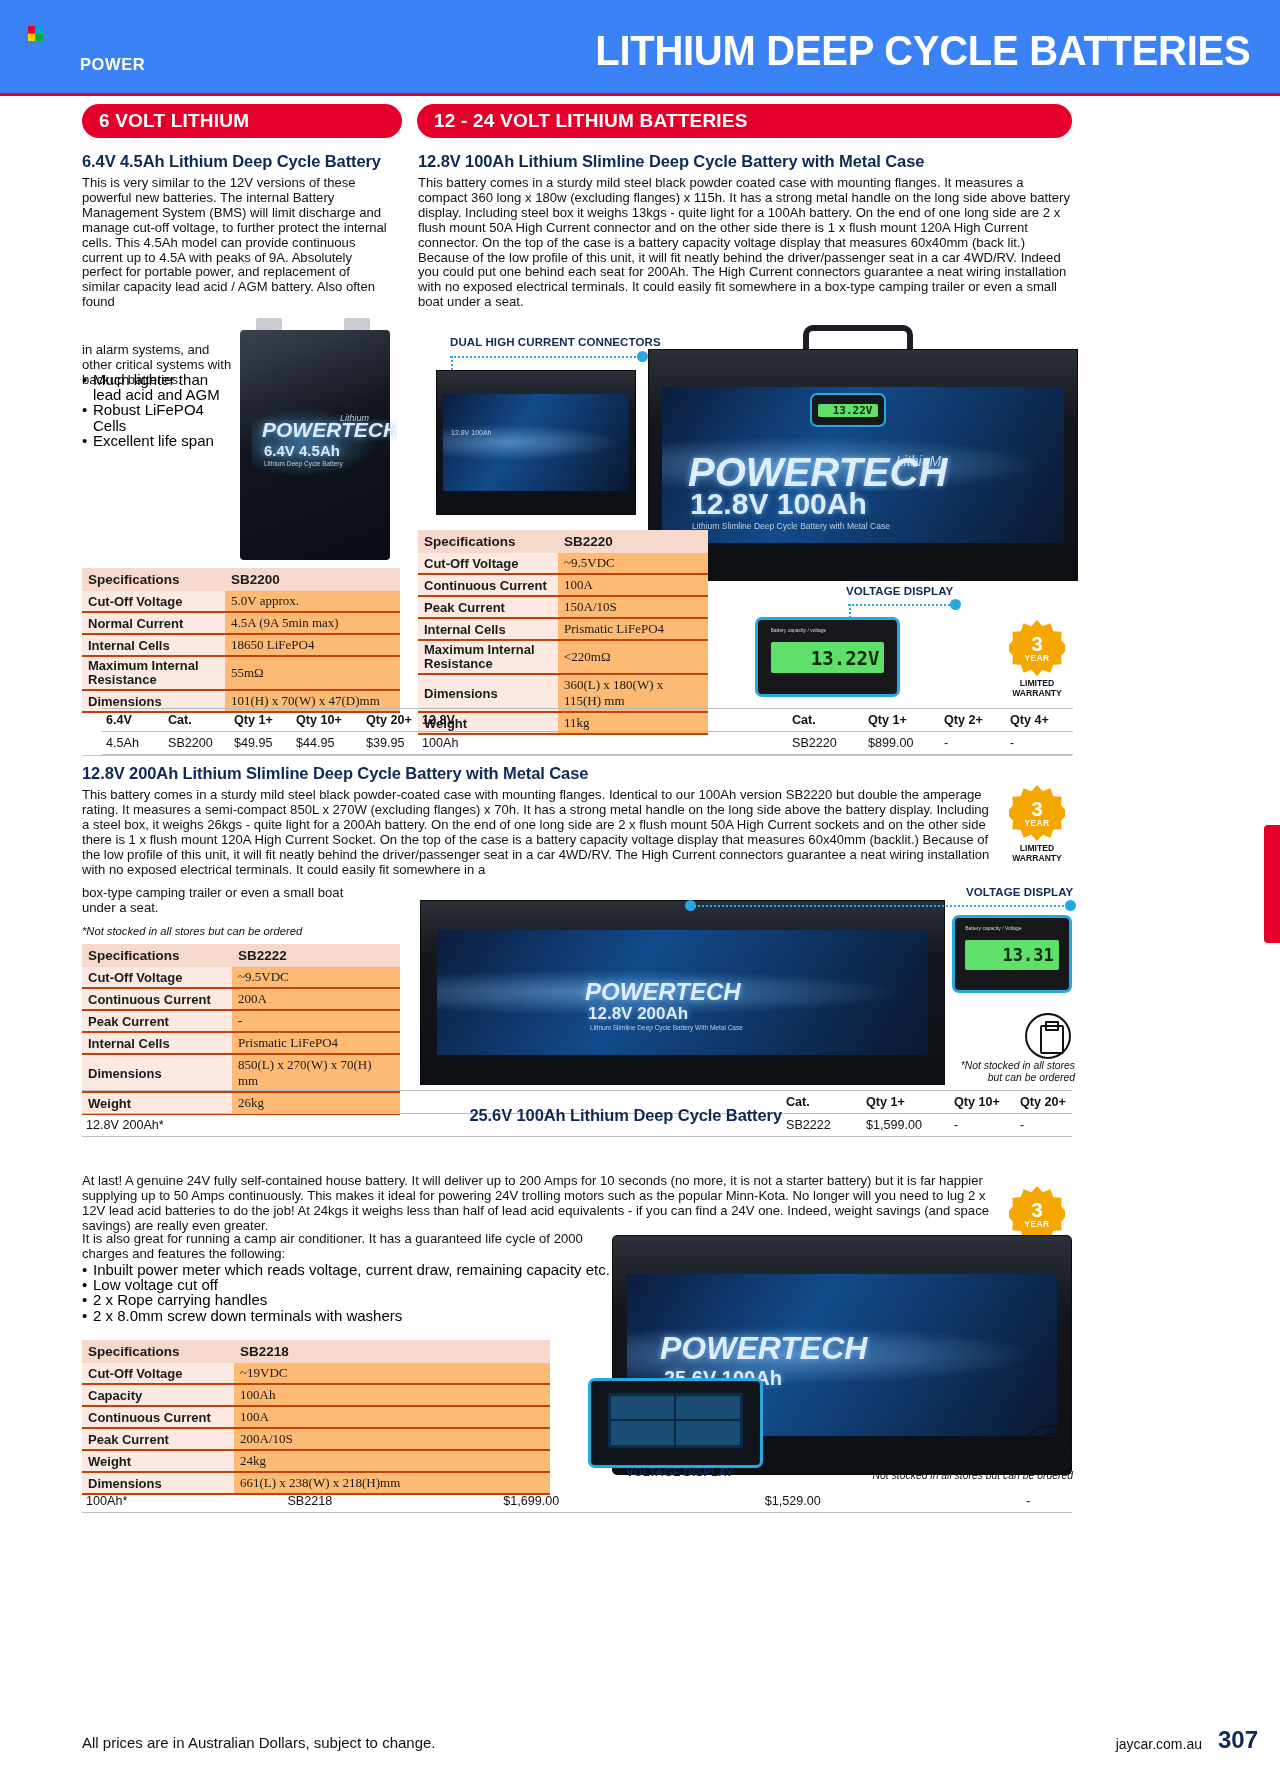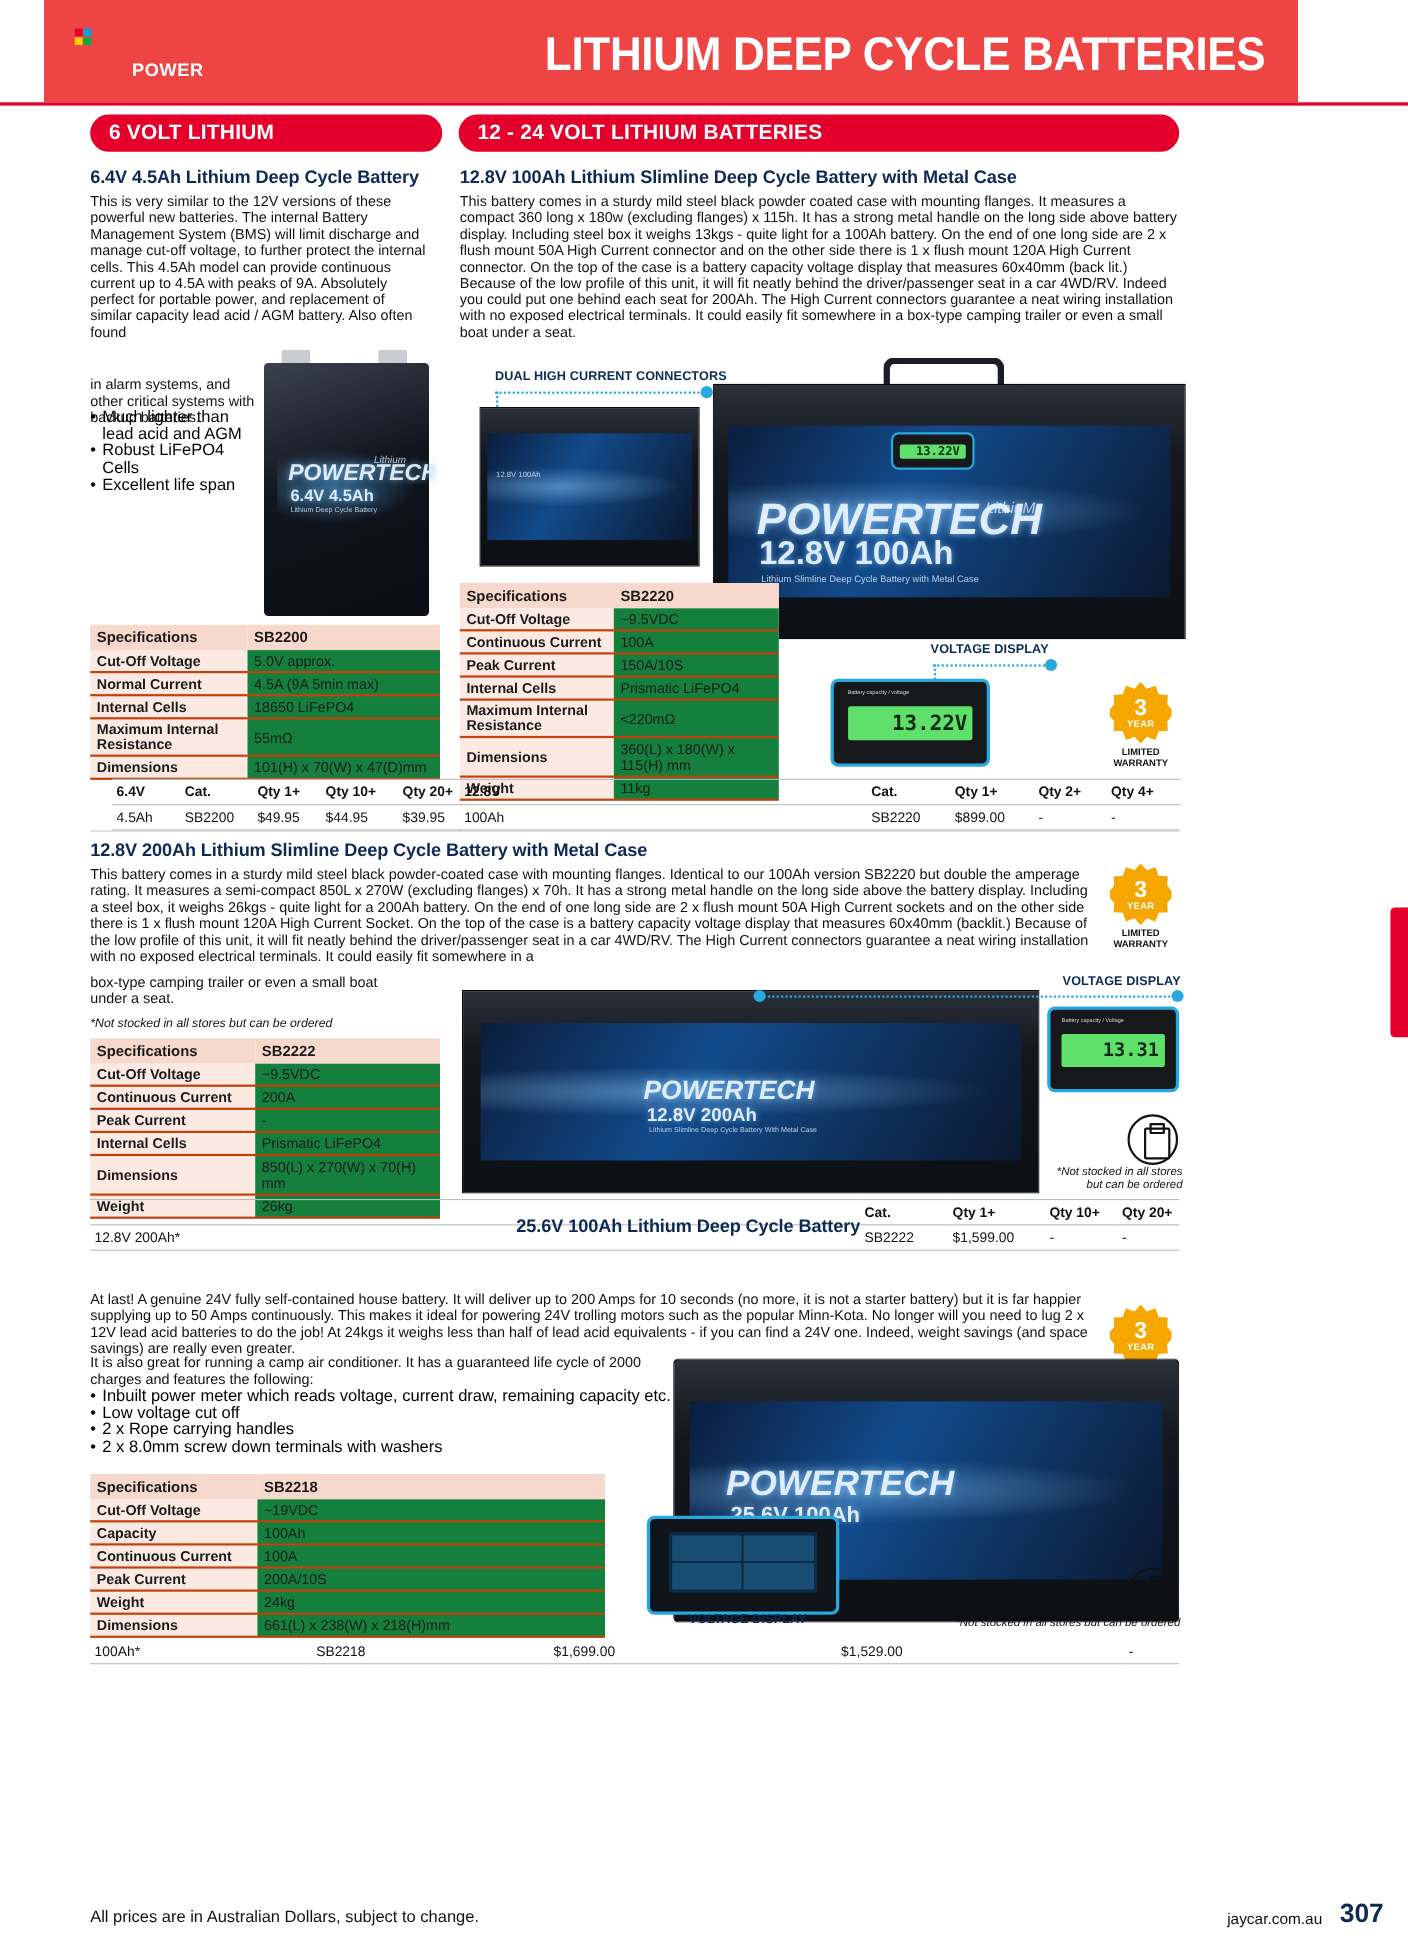--- a/index.html
+++ b/index.html
@@ -5,23 +5,22 @@
   * { box-sizing: border-box; margin: 0; padding: 0; }
   body {
     width: 1280px; height: 1769px;
     font-family: "Liberation Sans", sans-serif;
     background: #ffffff;
     position: relative;
     overflow: hidden;
   }
   
   .page-header {
-    position: absolute; top: 0; left: 0; width: 1140px; height: 93px;
-    background: #ef4444;
-    margin-left: 40px;
+    position: absolute; top: 0; left: 0; width: 1280px; height: 93px;
+    background: #3b82f6;
   }
   .logo-mark {
     position: absolute; left: 28px; top: 26px; width: 16px; height: 18px;
   }
   .logo-mark i { position: absolute; display: block; width: 7px; height: 7px; }
   .logo-mark i:nth-child(1){ left:0; top:0; background:#e4002b; }
   .logo-mark i:nth-child(2){ left:8px; top:0; background:#00a3e0; }
   .logo-mark i:nth-child(3){ left:0; top:8px; background:#ffd100; }
   .logo-mark i:nth-child(4){ left:8px; top:8px; background:#00b140; }
   .power-label {
@@ -77,21 +76,21 @@
     padding: 2px 6px; vertical-align: middle;
     border-bottom: 2px solid #c2410c;
   }
   .spec-table tr.head td {
     background: #f7d8cd; font-weight: 700; font-size: 13.5px;
     padding: 4px 6px; border-bottom: none; color: #1a1a1a;
   }
   .spec-table td.k {
     background: #fbe9e2; font-weight: 700; color: #1a1a1a;
   }
-  .spec-table td.v { background: #15803d; color: #1a1a1a; font-weight: 400; }
+  .spec-table td.v { background: #fdba74; color: #1a1a1a; font-weight: 400; font-family: Liberation Serif, serif; }
   
   .price-table {
     position: absolute; border-collapse: collapse;
     font-size: 12.6px; color: #111;
   }
   .price-table td { padding: 4px 4px; }
   .price-table tr.ph td {
     font-weight: 700; border-top: 1px solid #bbb; border-bottom: 1px solid #bbb;
   }
   .price-table tr.pr td { border-bottom: 1px solid #bbb; }

